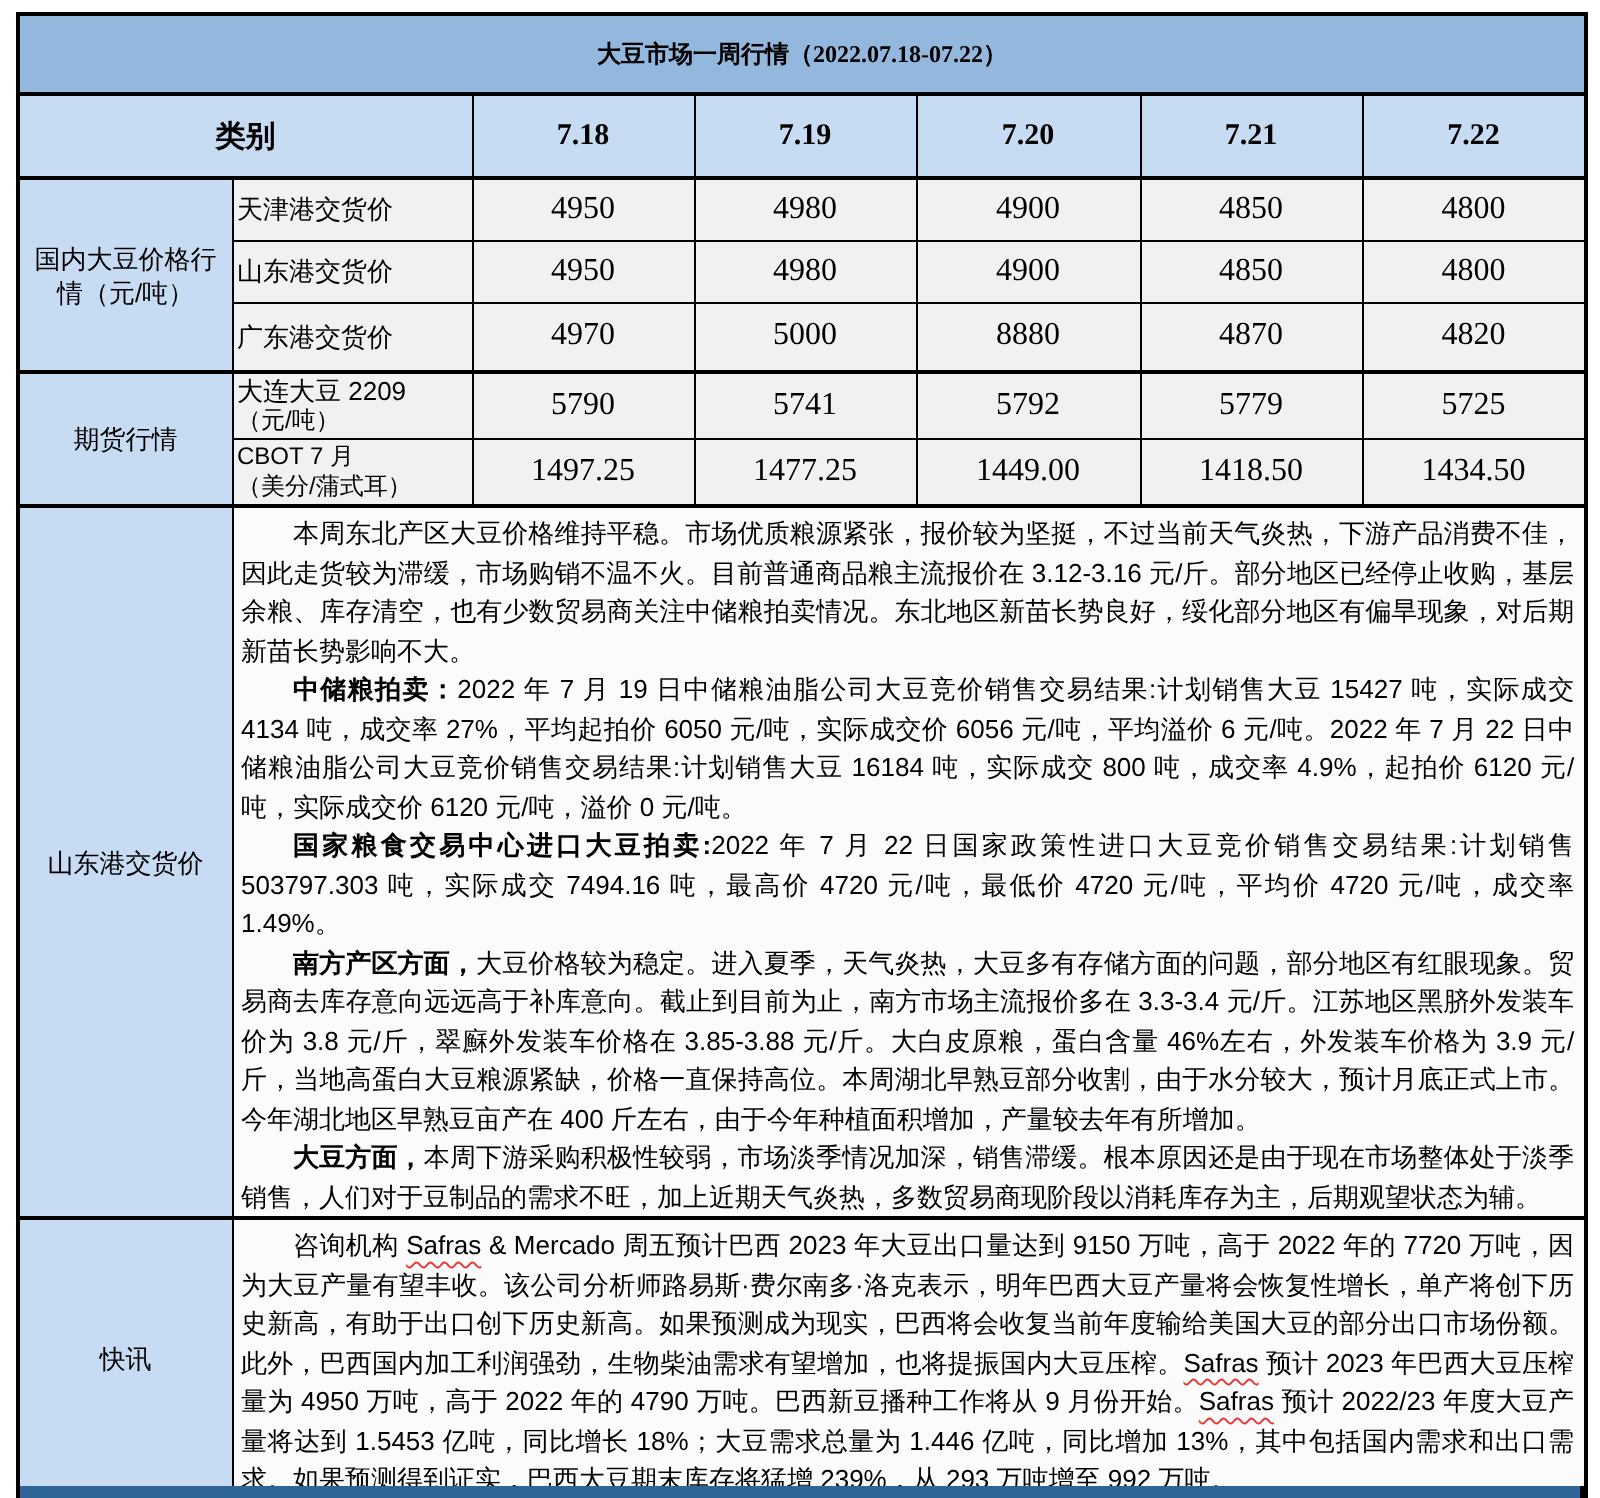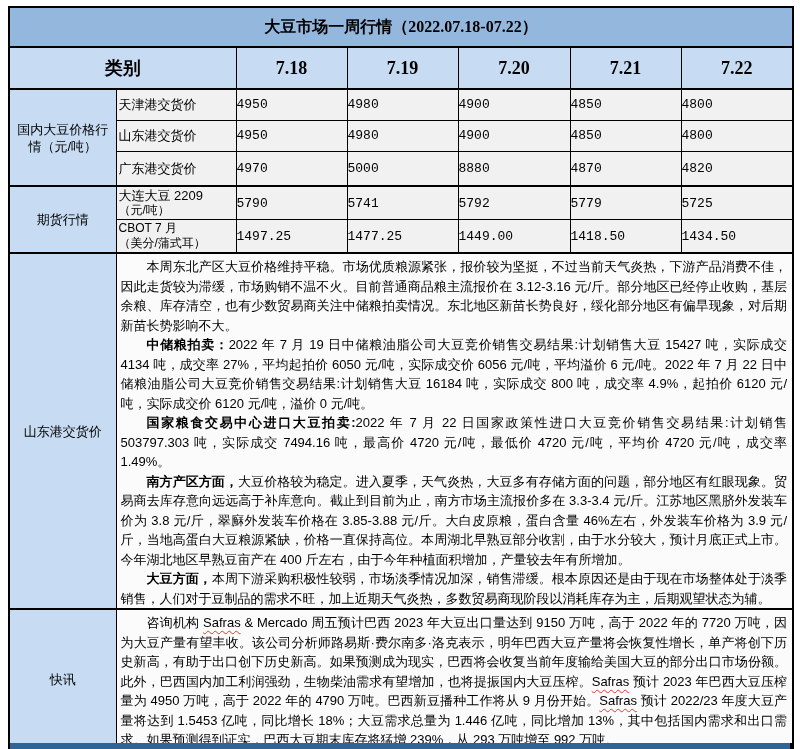--- a/index.html
+++ b/index.html
@@ -20,51 +20,52 @@
     border: 2px solid #000;
   }
   td { border: 1px solid #000; padding: 0; vertical-align: middle; }
   tr.section-start td { border-top-width: 2px; }
 
   .title-cell {
     background: #94B7DD;
     text-align: center;
     font-family: "Liberation Serif", "DejaVu Serif", serif;
     font-weight: bold;
-    font-size: 16px;
+    font-size: 12px;
     height: 40px;
   }
   .hdr {
     background: #C7DCF2;
     font-weight: bold;
     text-align: center;
     font-family: "Liberation Serif", "DejaVu Serif", serif;
-    font-size: 18px;
+    font-size: 15px;
     height: 42px;
   }
   .lbl {
     background: #C7DCF2;
     font-weight: normal;
     text-align: center;
     font-size: 13px;
     line-height: 17px;
     padding: 0 4px;
   }
   .sub {
     background: #F1F1F1;
     text-align: left;
     font-size: 13px;
     line-height: 15px;
     padding: 1px 2px;
   }
   .sub .unit { font-size: 12px; }
   .val {
     background: #F1F1F1;
-    font-family: Liberation Mono, monospace;
-    font-size: 13px;
+    text-align: center;
+    font-family: Liberation Serif, serif;
+    font-size: 16px;
   }
   .txtcell {
     background: #FBFBFB;
     vertical-align: top;
     padding: 3px 5px 0 4px;
   }
   .para {
     margin: 0;
     text-indent: 2em;
     font-size: 13px;

